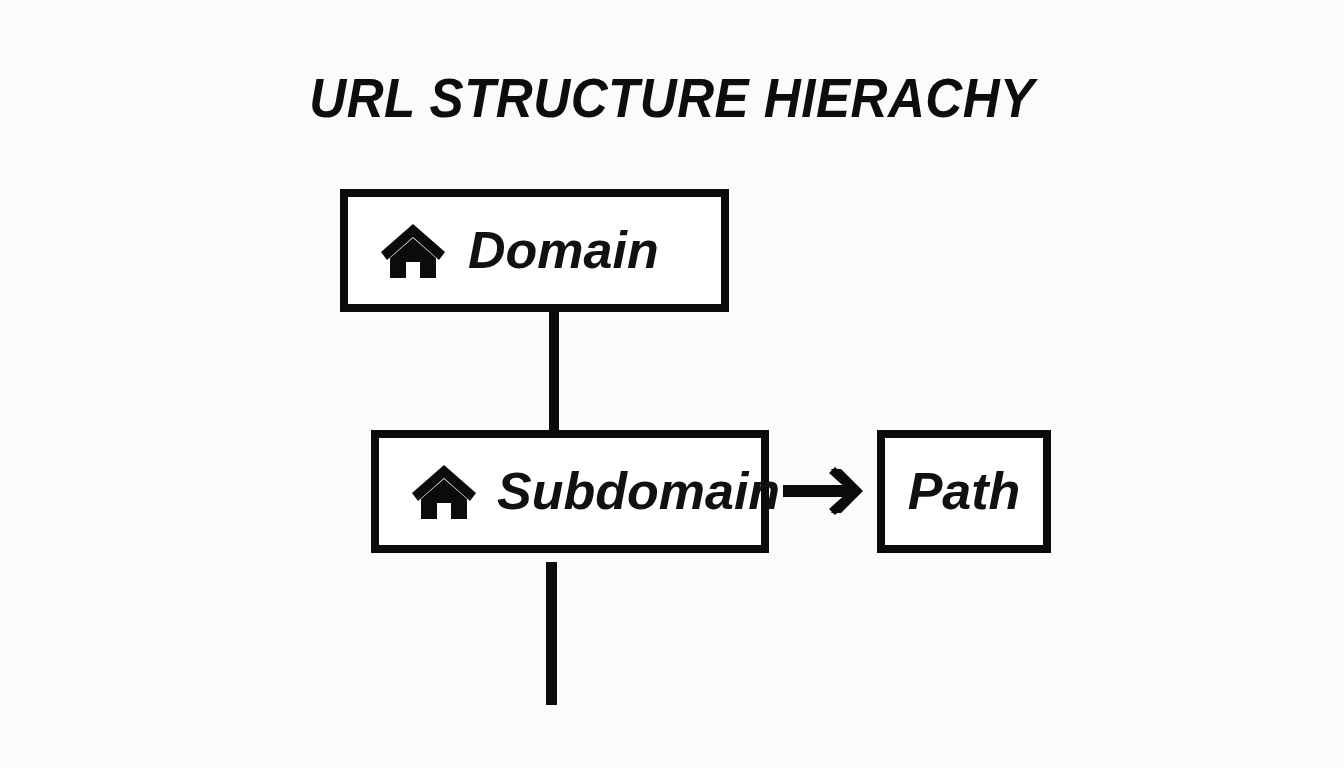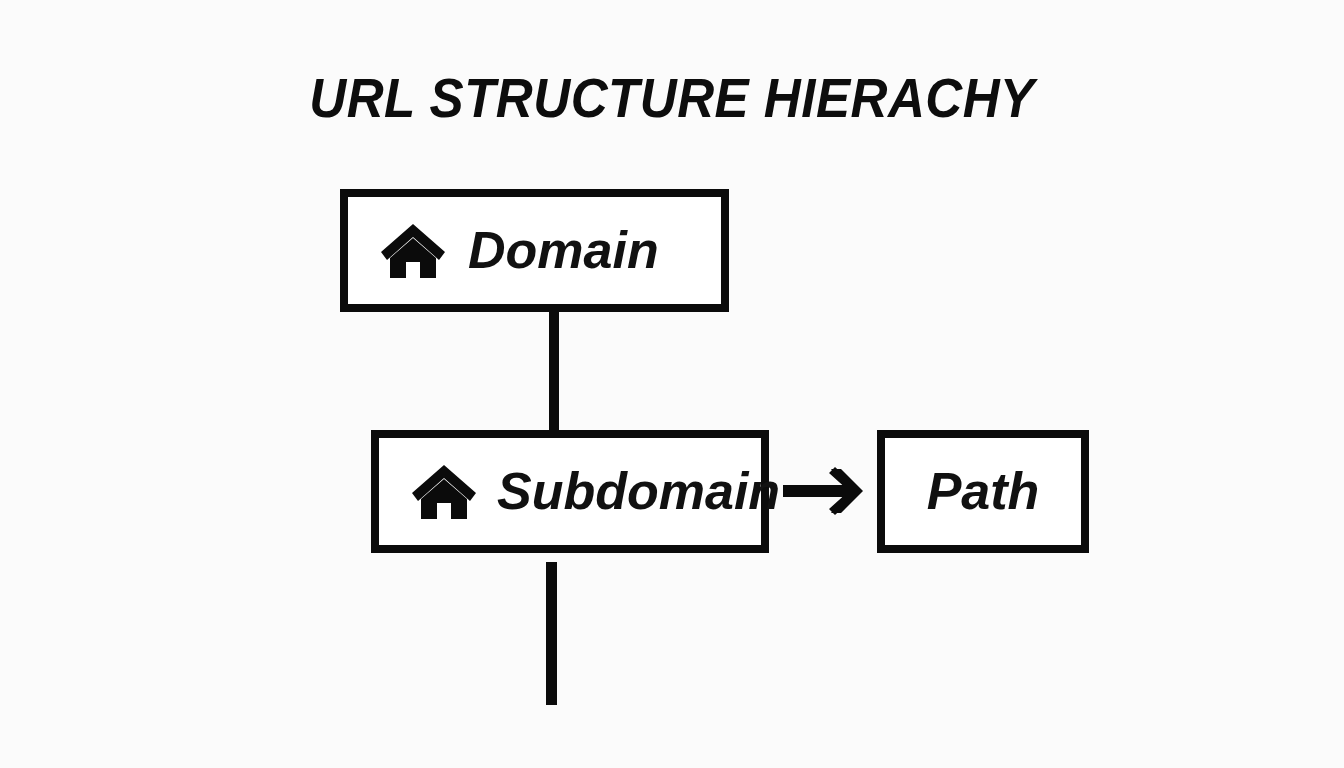--- a/index.html
+++ b/index.html
@@ -82,21 +82,21 @@
   #node-subdomain .node-label {
     font-size: 52px;
     margin-left: 20px;
     margin-top: -2px;
   }
 
   
   #node-path {
     left: 877px;
     top: 430px;
-    width: 212px;
+    width: 174px;
     height: 123px;
     justify-content: center;
   }
   #node-path .node-label {
     font-size: 52px;
     margin-top: -2px;
   }
 
   
   .home-icon {

